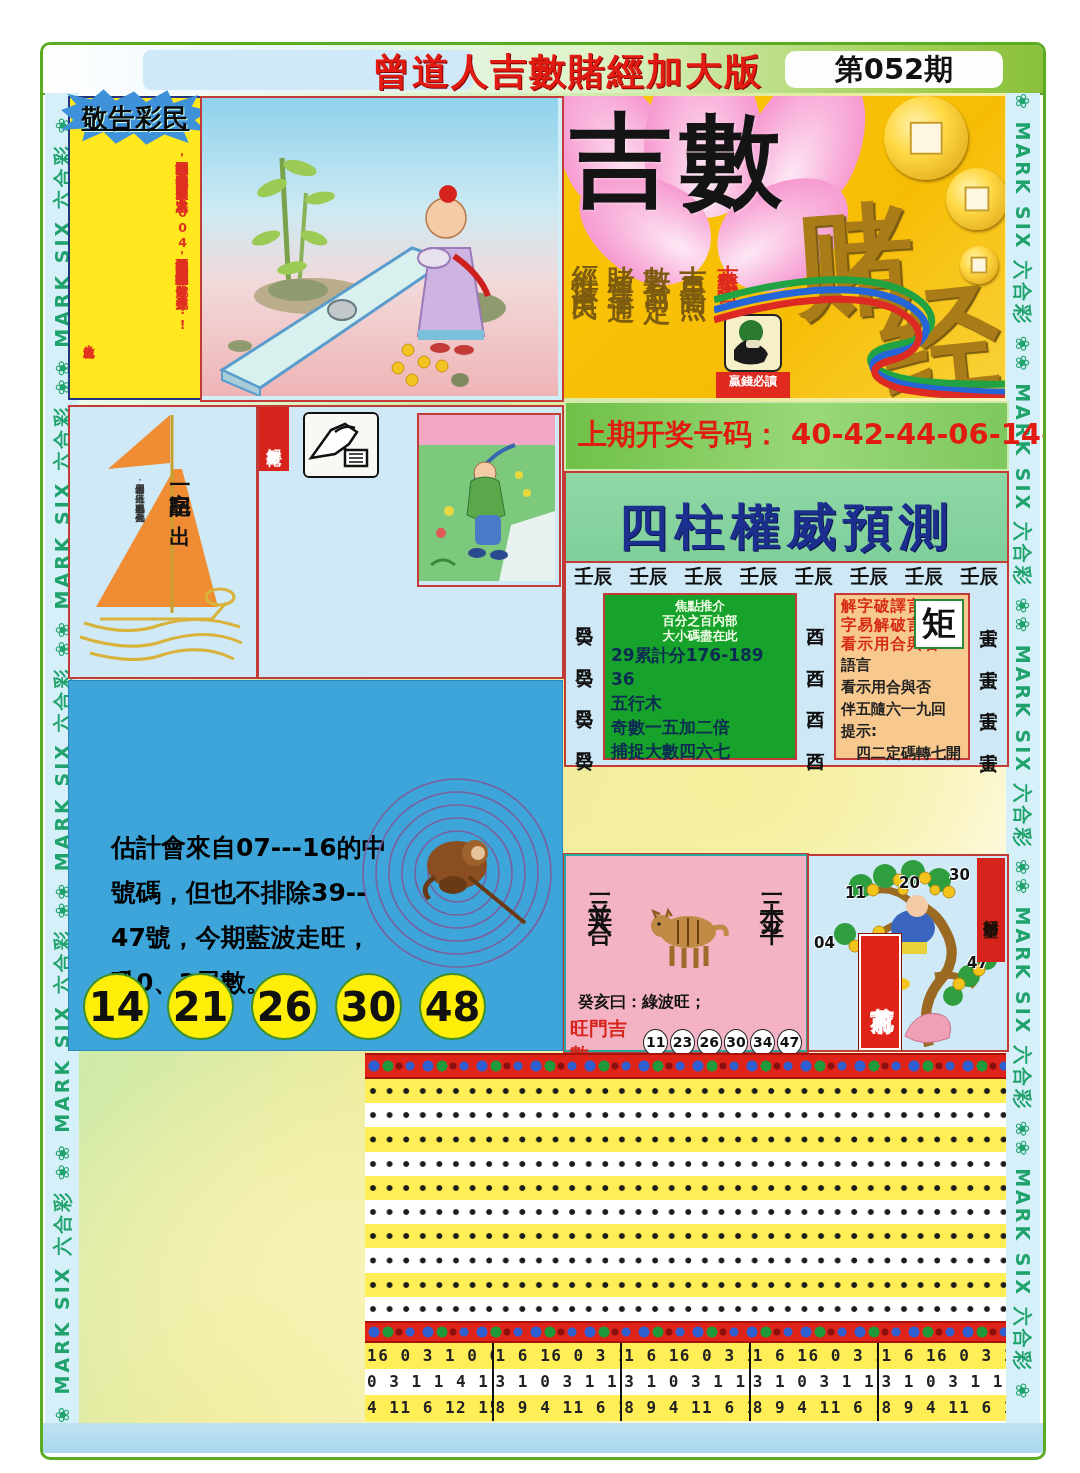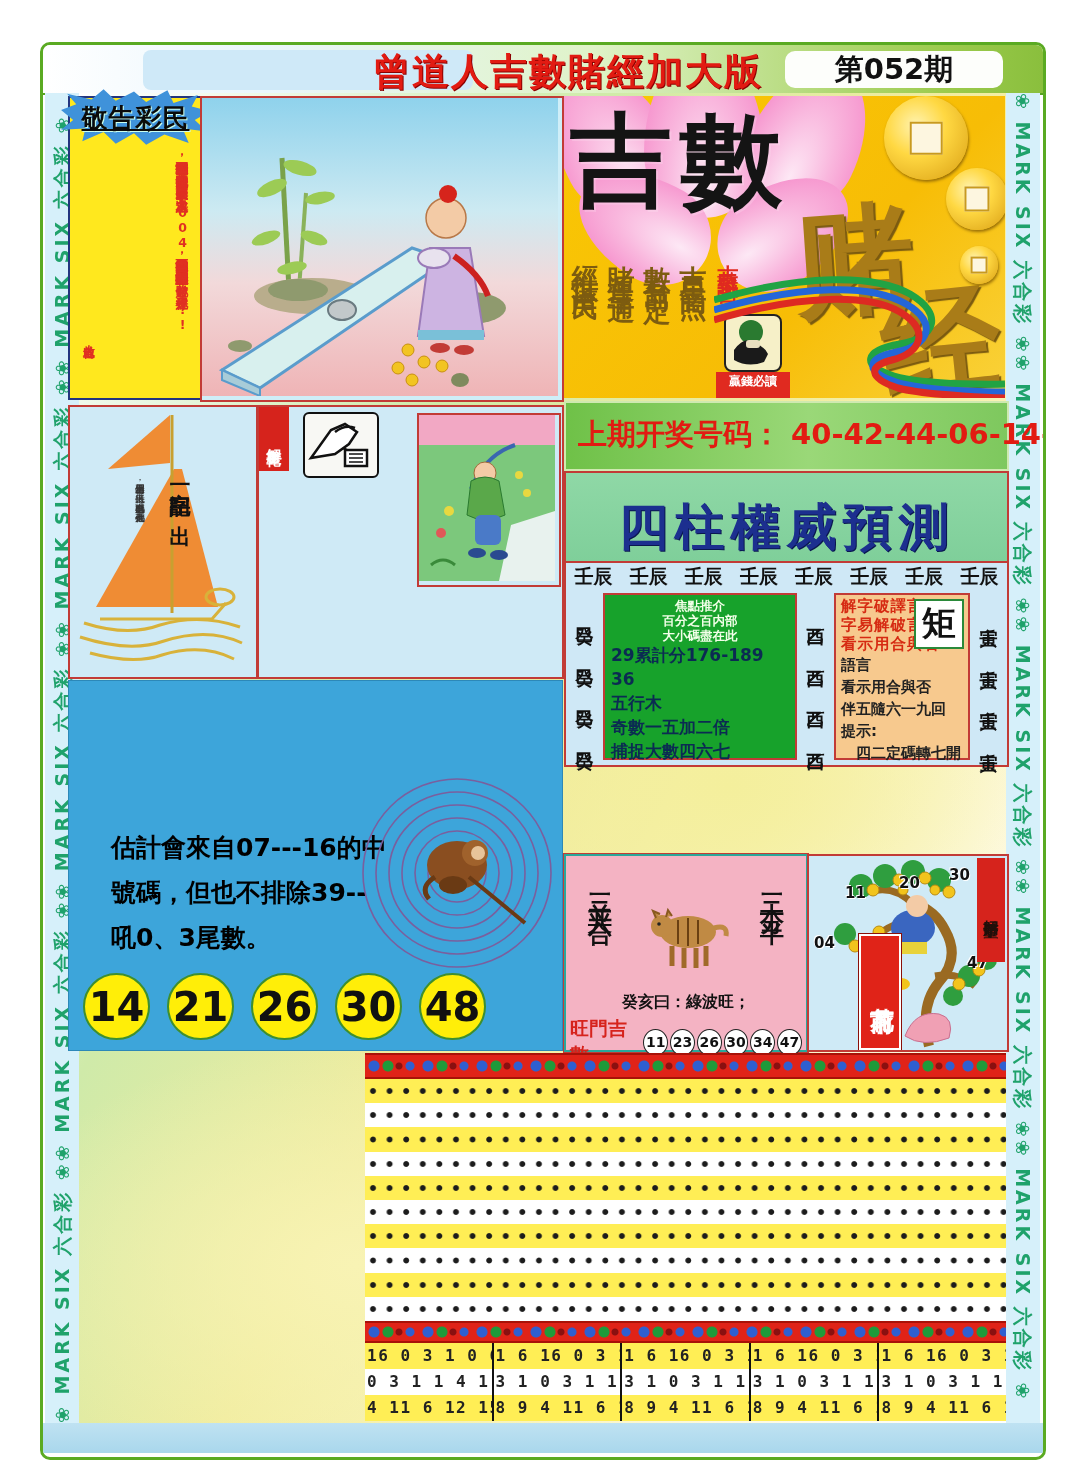--- a/index.html
+++ b/index.html
@@ -77,21 +77,21 @@
   #greenbox{width:194px;background:#17a22b;border:2px solid #c23b36;color:#fff;padding:3px 6px;box-sizing:border-box;}
   #greenbox .gh{text-align:center;font-size:12.5px;line-height:15px;color:#f2ffe8;font-weight:bold;}
   #greenbox .gl{font-size:17px;line-height:24px;color:#0b2b52;font-weight:bold;}
   #orangebox{width:136px;background:#f7c98e;border:2px solid #c23b36;padding:2px 5px;box-sizing:border-box;position:relative;}
   #orangebox .rl{font-size:15.5px;line-height:19px;font-weight:bold;color:#d62a12;letter-spacing:1px;}
   #orangebox .bl{font-size:15px;line-height:22px;font-weight:bold;color:#222;}
   #seal{position:absolute;right:4px;top:4px;width:46px;height:46px;background:#fff;border:2px solid #2a8a3a;font-size:34px;font-weight:bold;color:#111;display:flex;align-items:center;justify-content:center;}
   
   #tigerbox{left:521px;top:809px;width:240px;height:194px;background:#f4b3c3;border:2px solid #2aa79a;outline:1px solid #c23b36;}
   .vtx{position:absolute;writing-mode:vertical-rl;text-orientation:upright;font-size:24px;font-weight:bold;color:#111;letter-spacing:9px;}
-  #tigerbox .note{left:0;top:136px;width:100%;text-align:center;font-size:16px;font-weight:bold;color:#111;}
+  #tigerbox .note{left:12px;top:136px;width:100%;font-size:16px;font-weight:bold;color:#111;}
   #tigerbox .hotrow{left:4px;top:160px;width:232px;display:flex;align-items:center;gap:2px;}
   #tigerbox .hotlab{font-size:19px;font-weight:bold;color:#d6231c;margin-right:2px;}
   .cnum{width:25px;height:25px;border-radius:50%;background:#fff;border:1.5px solid #222;color:#111;font-size:14px;font-weight:bold;display:flex;align-items:center;justify-content:center;}
   
   #treasure{left:764px;top:809px;width:198px;height:194px;background:#cfeaf6;border:2px solid #c23b36;overflow:hidden;}
   #treasure .rlabel{position:absolute;right:2px;top:2px;width:28px;height:104px;background:#d6231c;color:#20100a;font-weight:bold;font-size:15px;writing-mode:vertical-rl;text-orientation:upright;text-align:center;line-height:28px;letter-spacing:1px;}
   #banner{position:absolute;left:50px;top:78px;width:38px;height:112px;background:#e02318;border:2px solid #fff;outline:1px solid #8a0f08;color:#fff;font-size:24px;font-weight:bold;writing-mode:vertical-rl;text-orientation:upright;text-align:center;letter-spacing:2px;line-height:34px;}
   .t-num{position:absolute;font-size:15px;font-weight:bold;color:#111;text-shadow:1px 1px 0 #fff,-1px -1px 0 #fff;}
   
   #grid{left:322px;top:1008px;width:641px;height:368px;}
@@ -282,20 +282,21 @@
           <circle cx="108" cy="78" r="4" fill="#e8d840"></circle>
         <path d="M12 150 q12 -10 24 0" stroke="#3a8a3a" stroke-width="3" fill="none"></path>
       </svg>
     </div>
   </div>
 
   <div id="tips" class="abs">
     <div id="tips-body" class="abs">
       <div>估計會來自07---16的中</div>
       <div>號碼，但也不排除39--</div>
+      <div>47號，今期藍波走旺，</div>
       <div>吼0、3尾數。</div>
     </div>
     <svg id="spiral" class="abs" viewBox="0 0 200 200">
       <g fill="none" stroke="#7a5f9e" stroke-width="1.6">
         <circle cx="100" cy="100" r="94"></circle>
           <circle cx="100" cy="100" r="81"></circle>
           <circle cx="100" cy="100" r="68"></circle>
           <circle cx="100" cy="100" r="55"></circle>
           <circle cx="100" cy="100" r="42"></circle>
           <circle cx="100" cy="100" r="29"></circle>

